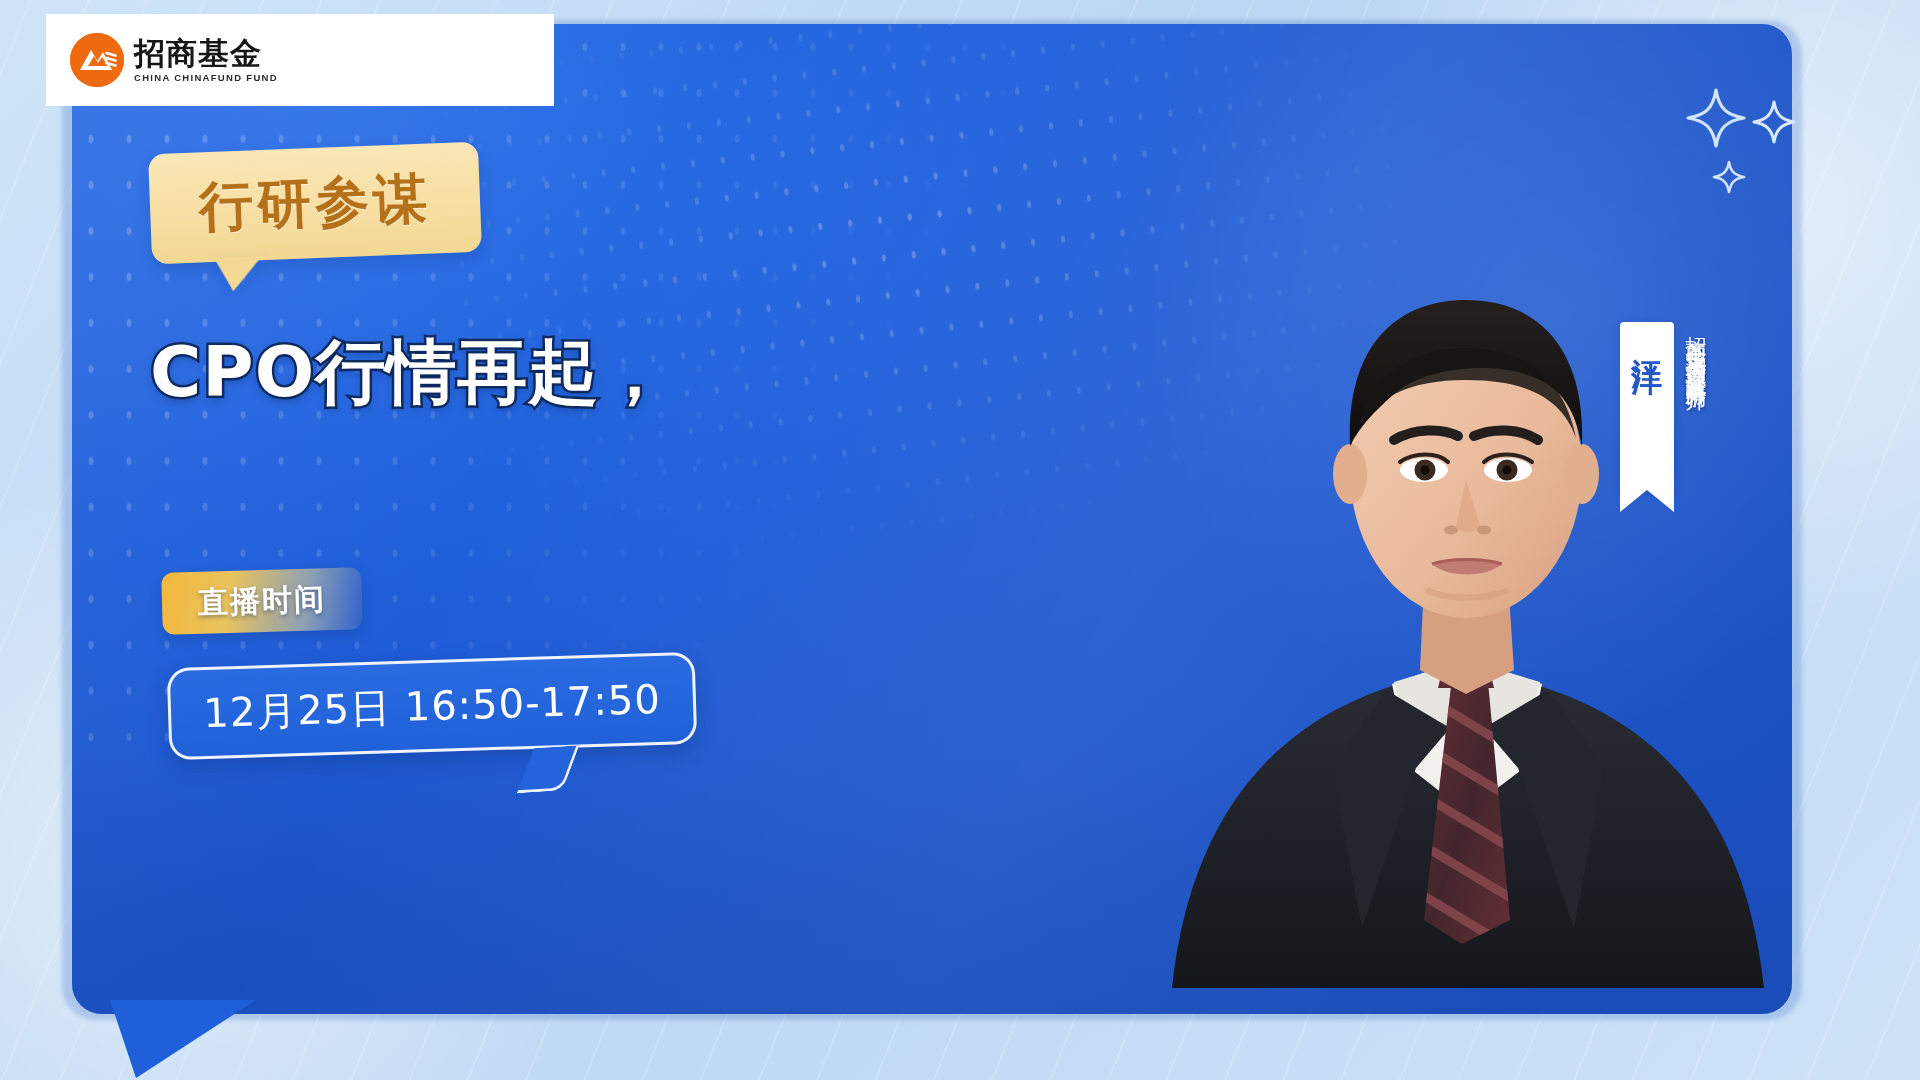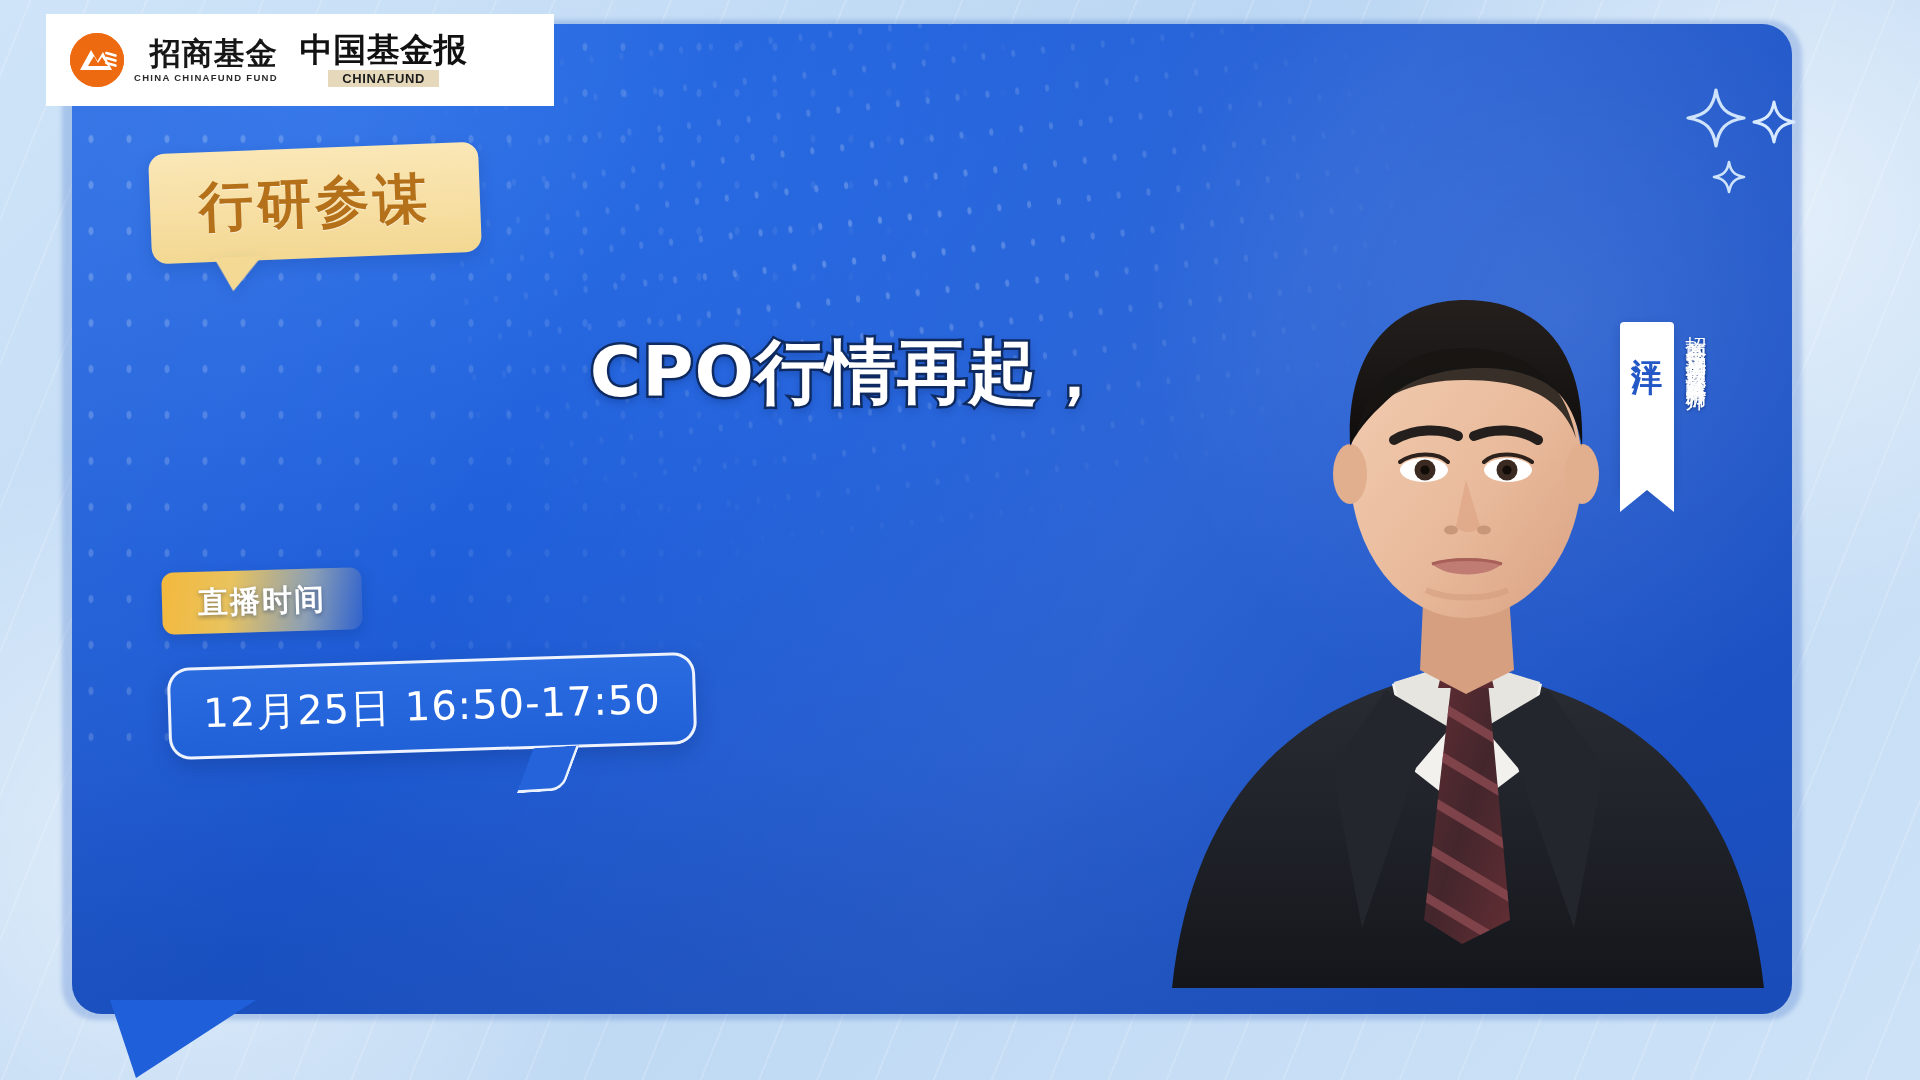--- a/index.html
+++ b/index.html
@@ -82,21 +82,21 @@
     position:absolute; left:46px; top:14px; width:508px; height:92px;
     background:#fff; display:flex; align-items:center; gap:22px;
     padding:0 22px 0 24px; z-index:30;
   }
   .cmf{ display:flex; align-items:center; gap:10px; }
   .cmf-mark{
     width:54px; height:54px; border-radius:50%; background:#EE6A10;
     position:relative; flex:0 0 auto;
   }
   .cmf-mark svg{ position:absolute; left:0; top:0; }
-  .cmf-txt{ display:flex; flex-direction:column; align-items:flex-end; }
+  .cmf-txt{ display:flex; flex-direction:column; align-items:flex-start; }
   .cmf-cn{
     font-family:"DejaVu Serif","Liberation Serif",serif;
     font-size:31px; font-weight:700; color:#161616; letter-spacing:1px; line-height:1.05;
     white-space:nowrap;
   }
   .cmf-en{
     font-size:9.5px; font-weight:700; color:#2a2a2a; letter-spacing:1.3px;
     margin-top:3px; white-space:nowrap;
   }
   .cf{ display:flex; flex-direction:column; align-items:center; }
@@ -151,21 +151,21 @@
     font-family:"DejaVu Sans","Liberation Sans",sans-serif;
     font-weight:700;
     font-size:70px;
     line-height:1.22;
     color:#ffffff;
     letter-spacing:1px;
     -webkit-text-stroke:5px #102D63;
     paint-order:stroke fill;
     text-shadow:0 4px 10px rgba(8,32,88,.35);
   }
-  .title .ln{ display:block; white-space:nowrap;text-align:right; }
+  .title .ln{ display:block; white-space:nowrap; }
   .title .ln2{ margin-left:6px; }
 
   
   .live-wrap{ position:absolute; left:162px; top:570px; z-index:22; }
   .live{
     position:relative; width:200px; height:62px;
     transform:rotate(-1.6deg);
     border-radius:12px;
     background:linear-gradient(100deg,#F3B83C 0%,#E9C35E 34%,#8C9FB4 72%,#2F62CE 100%);
     box-shadow:0 5px 14px rgba(10,40,110,.2);
@@ -417,19 +417,15 @@
             <rect x="35" y="25" width="12" height="2.6" rx="1.3" transform="rotate(16 41 26)"></rect>
             <rect x="35" y="30" width="12" height="2.6" rx="1.3" transform="rotate(16 41 31)"></rect>
           </g>
         </svg>
       </div>
       <div class="cmf-txt">
         <div class="cmf-cn">招商基金</div>
         <div class="cmf-en">CHINA CHINAFUND FUND</div>
       </div>
     </div>
-    <div class="cf">
-      <div class="cf-cn">中国基金报</div>
-      <div class="cf-en">CHINAFUND</div>
-    </div>
   </div>
 
 </div>
 
 </body></html>

